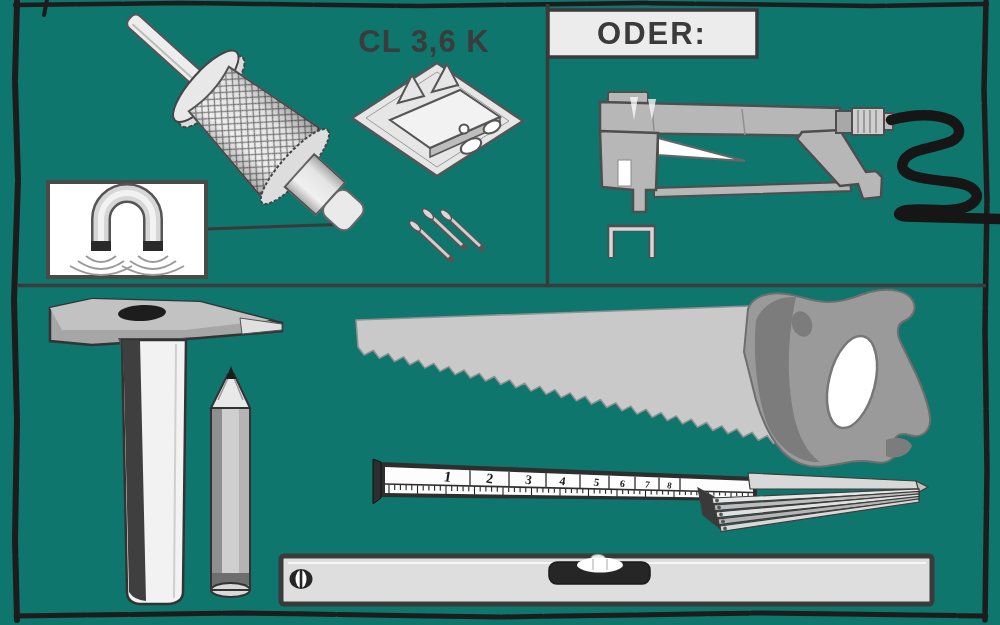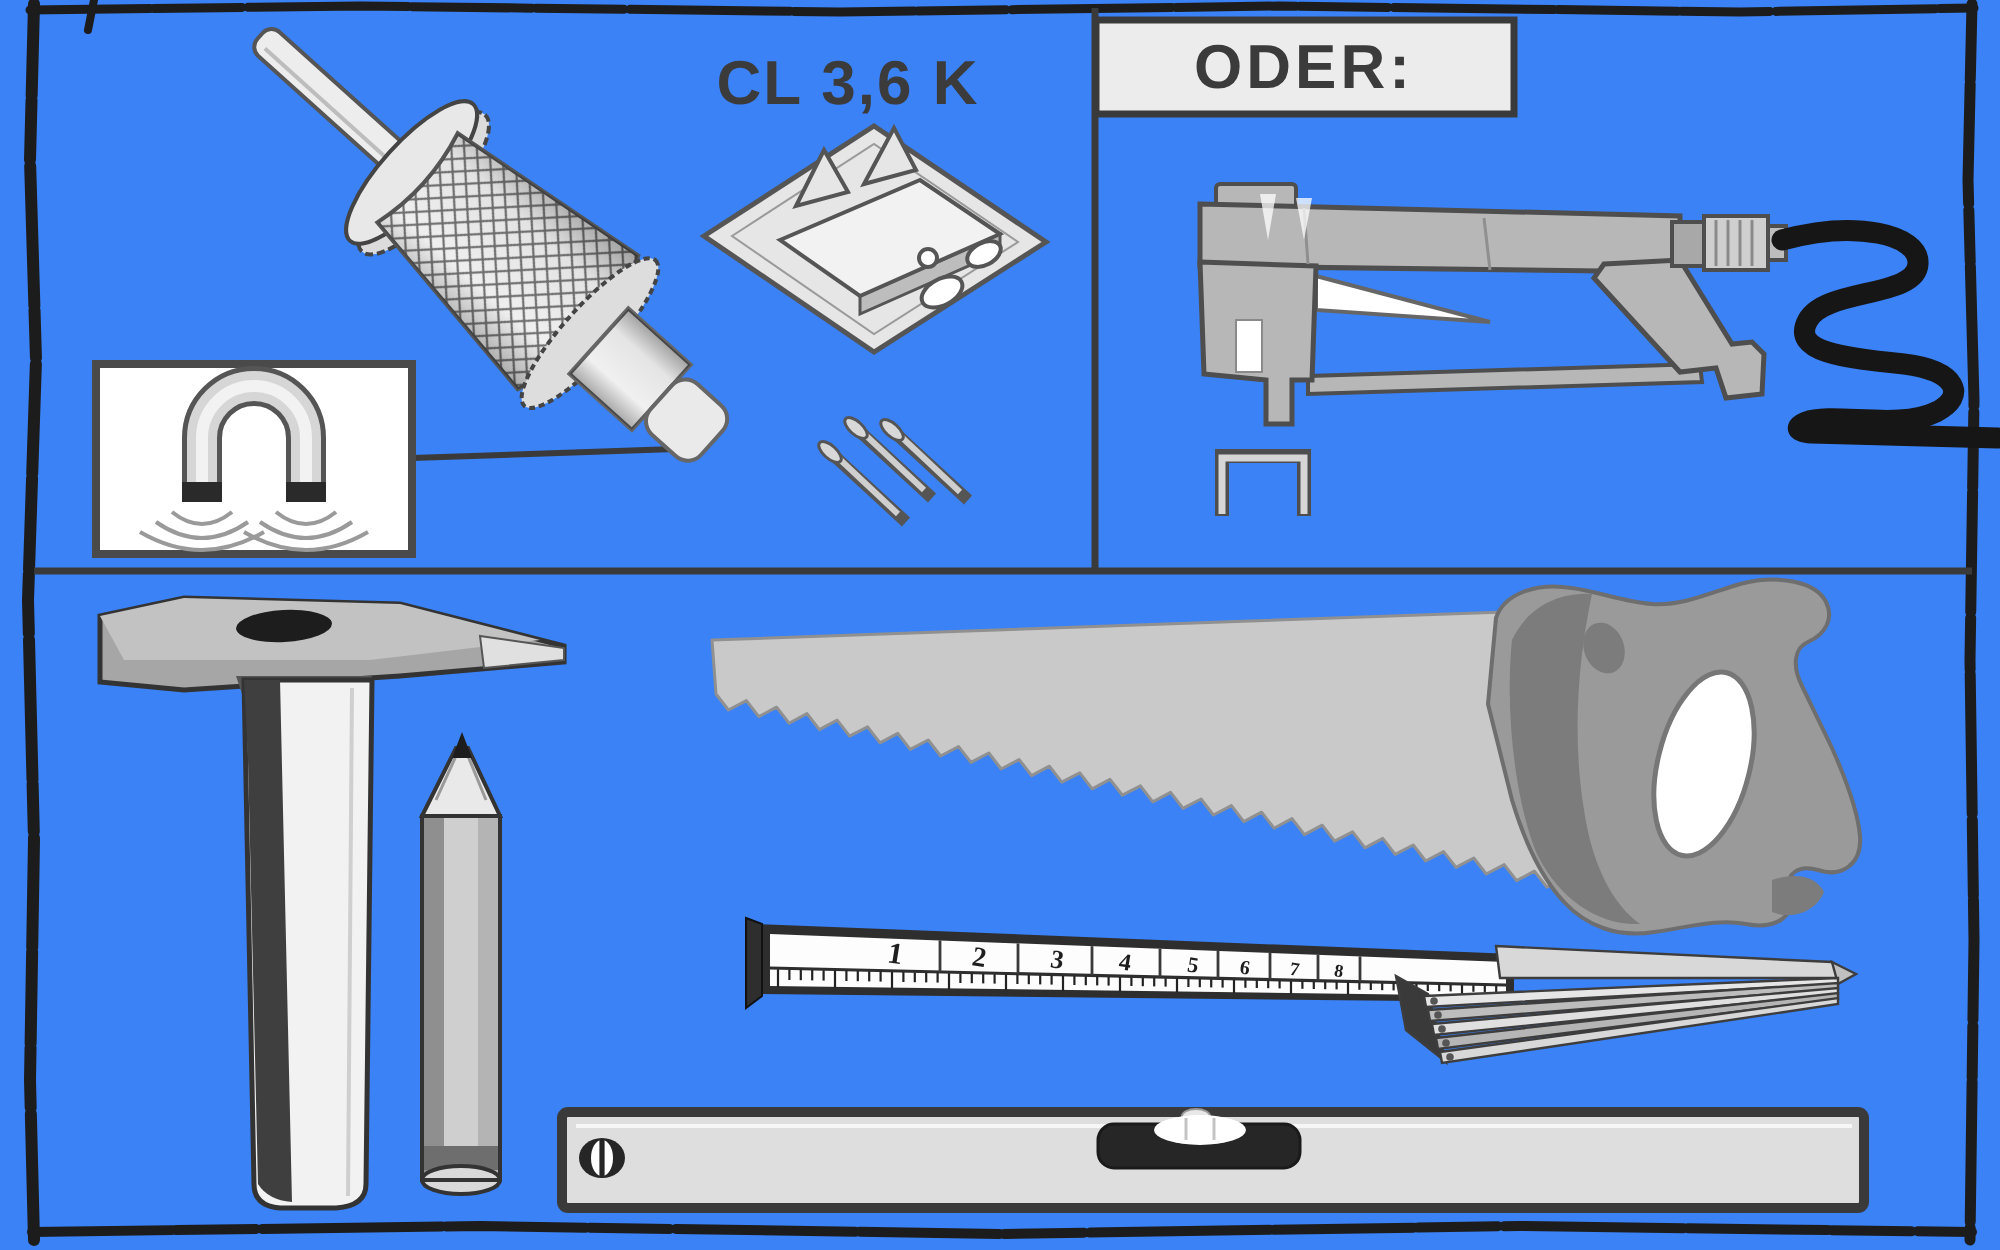--- a/index.html
+++ b/index.html
@@ -1,16 +1,16 @@
 <!DOCTYPE html>
 <html><head>
 <meta charset="utf-8">
 <style>
   html,body{margin:0;padding:0;background:#ffffff;}
-  .stage{position:relative;width:1000px;height:625px;background:#3b82f6;overflow:hidden;
+  .stage{position:relative;width:1000px;height:625px;background:#0f766e;overflow:hidden;
          font-family:"Liberation Sans",sans-serif;text-decoration:underline;}
   svg{position:absolute;left:0;top:0;}
   text{user-select:none;}
   .lbl{font-family:"Liberation Sans",sans-serif;font-weight:bold;fill:#3b3b3b;}
   .ruledigit{font-family:"Liberation Serif",serif;font-weight:bold;fill:#1e1e1e;}
 </style>
 </head>
 <body>
 
 <div class="stage">

